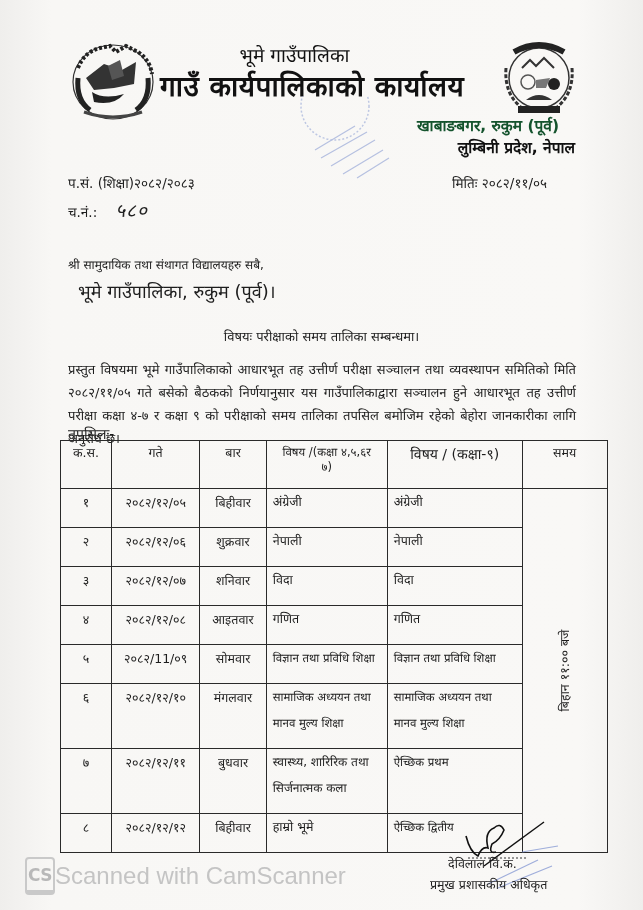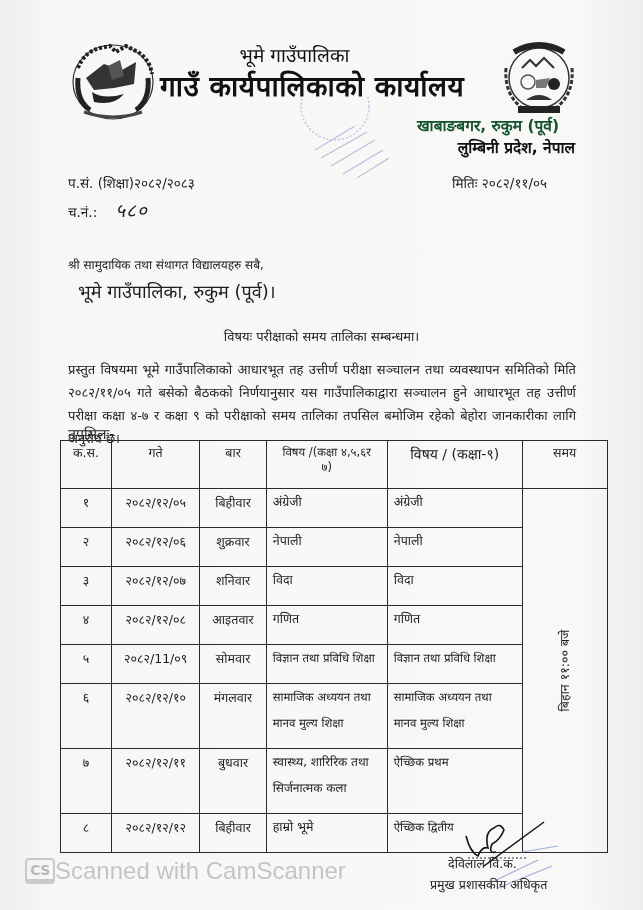--- a/index.html
+++ b/index.html
@@ -46,21 +46,21 @@
   .sched td.l { padding-left:6px; line-height:26px; padding-top:0; }
   .sched td.time { vertical-align:middle; text-align:center; padding:0; }
   .time-rot { display:inline-block; transform:rotate(-90deg); white-space:nowrap; font-size:12.5px; }
   
   .sig { left:448px; top:818px; width:110px; height:50px; }
   .sig-name { left:448px; top:855px; font-size:12.5px; }
   .sig-title { left:430px; top:876px; font-size:12.5px; }
   .sig-stamp { left:468px; top:844px; width:100px; height:46px; opacity:0.7; }
   
   .cs-wrap { left:25px; top:857px; display:flex; align-items:center; }
-  .cs-logo { width:30px; height:26px; border:2px solid #c9c9c9; border-radius:4px; box-sizing:border-box; color:#b8b8b8; font-weight:bold; font-size:14px; display:flex; align-items:center; justify-content:center; letter-spacing:-0.5px; border-bottom-width:5px; }
+  .cs-logo { width:30px; height:38px; border:2px solid #c9c9c9; border-radius:4px; box-sizing:border-box; color:#b8b8b8; font-weight:bold; font-size:17px; display:flex; align-items:center; justify-content:center; letter-spacing:-0.5px; border-bottom-width:5px; }
   .cs-text { font-family:"Liberation Sans", sans-serif; font-size:24px; color:#c4c4c4; }
 </style>
 </head>
 <body>
 
 <div class="page-shade"></div>
 
 <svg class="abs emblem-left" viewBox="0 0 98 84">
   <ellipse cx="49" cy="44" rx="40" ry="37" fill="none" stroke="#333" stroke-width="1.2"></ellipse>
   <path d="M14 30 Q20 14 36 10 L46 8 L52 14 L62 8 L74 14 Q86 22 88 36" fill="none" stroke="#222" stroke-width="4" stroke-dasharray="3 2"></path>

